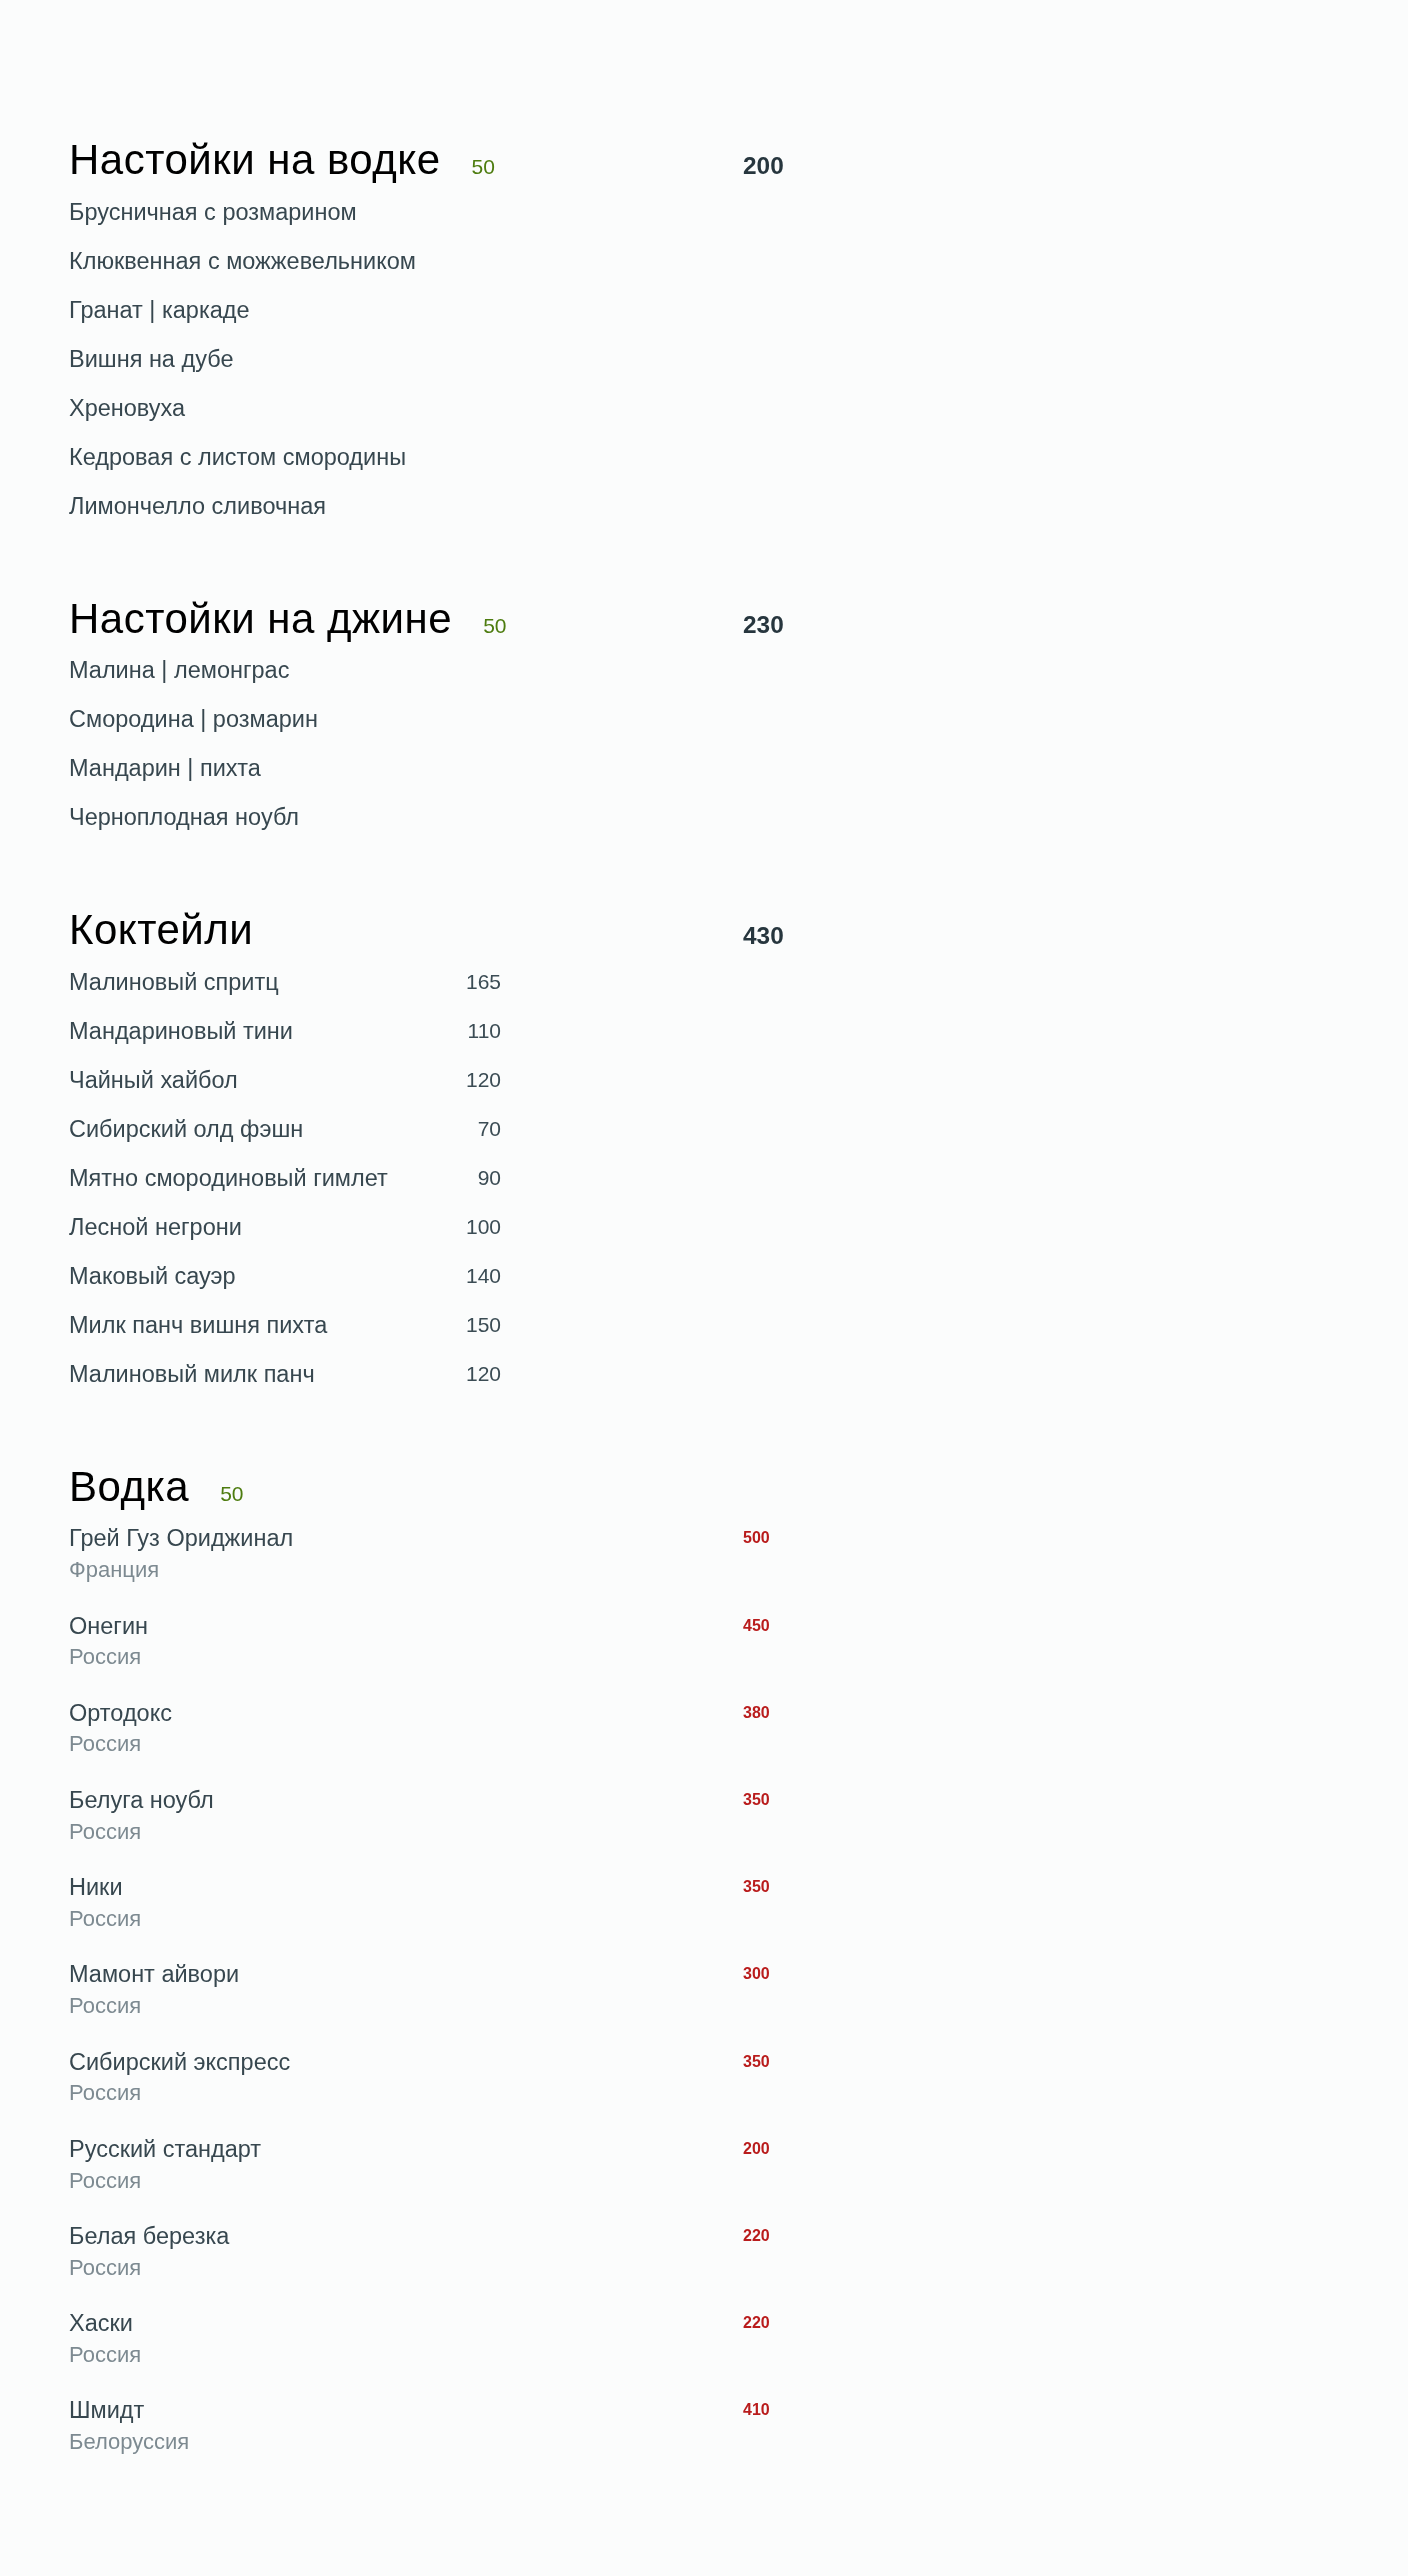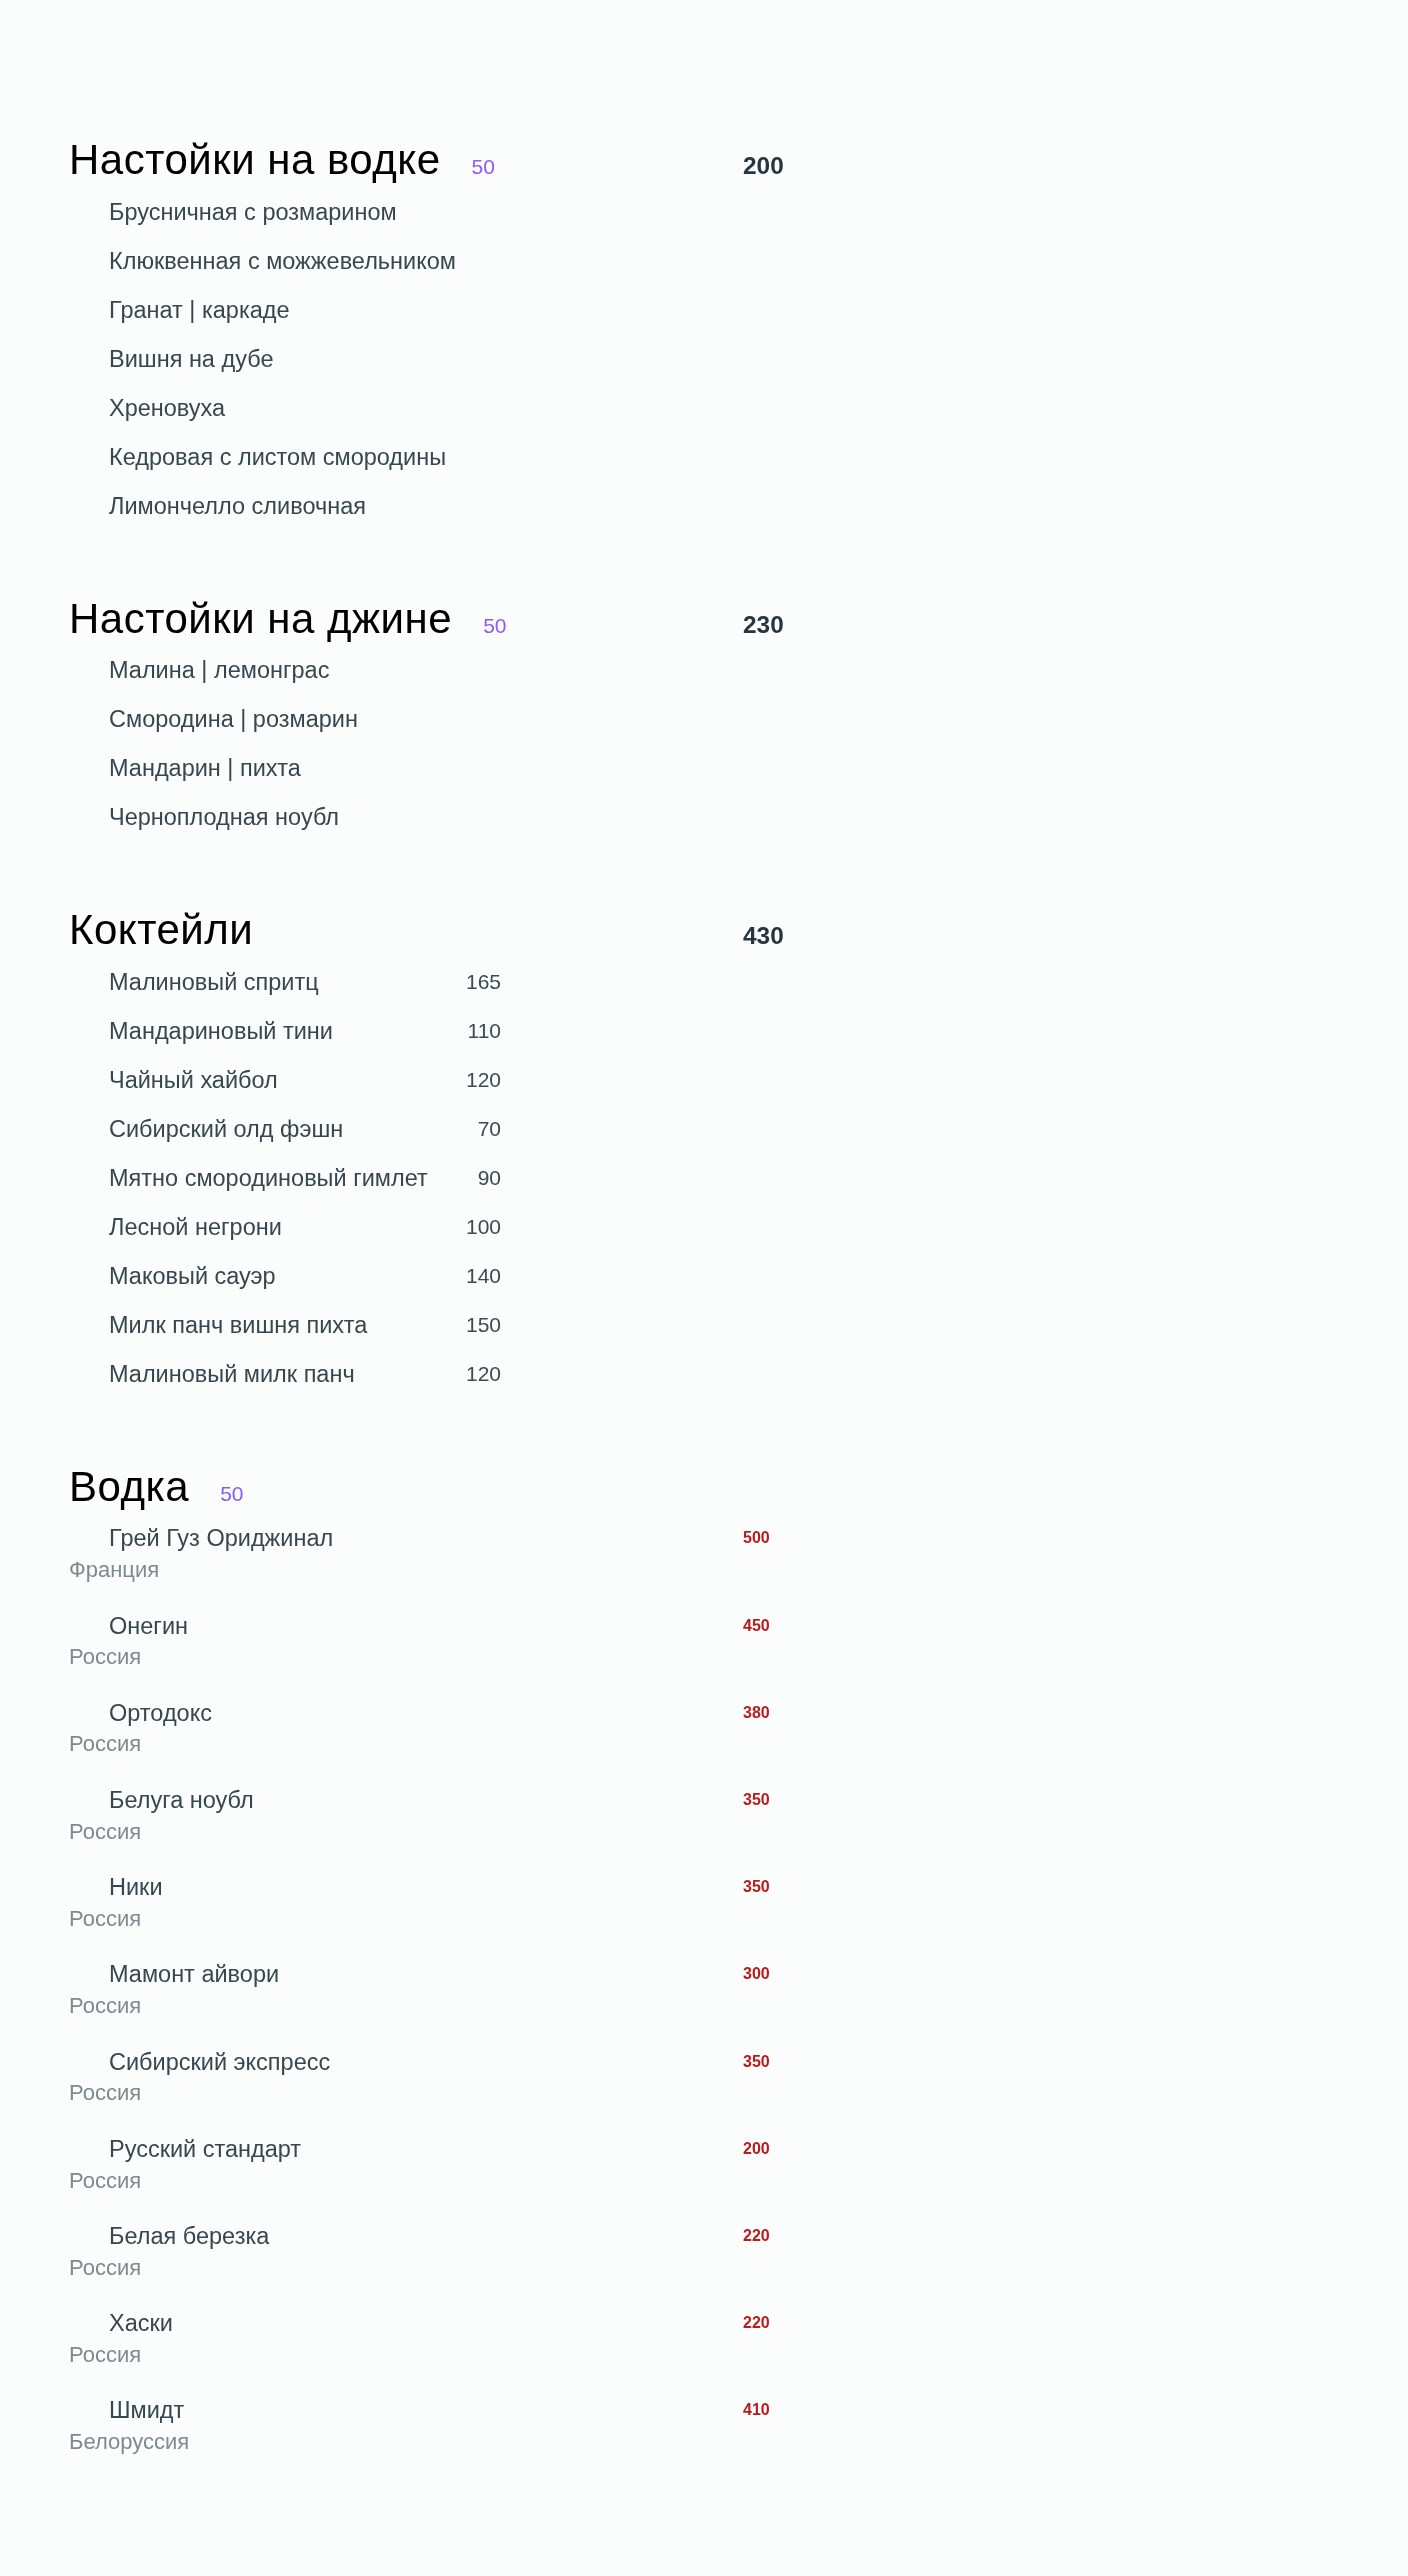--- a/index.html
+++ b/index.html
@@ -24,35 +24,35 @@
     line-height: 51px;
     height: 51px;
   }
   .section-title {
     font-size: 42px;
     font-weight: 400;
     letter-spacing: 0.5px;
     color: #000000;
     white-space: nowrap;
   }
-  .section-volume { font-size: 21px; color: #8b5cf6; text-align: center; }
+  .section-volume { font-size: 21px; color: #4d7c0f; text-align: center; }
   .section-price {
     position: absolute;
     left: 674px;
     bottom: 6.3px;
     font-size: 24.4px;
     font-weight: 600;
     line-height: 24.4px;
     color: #27363e;
   }
 
   .items { list-style: none; margin-top: 3.6px; }
   .item { position: relative; }
   .item-row { position: relative; line-height: 46px; }
-  .item-name { font-size: 23.5px; color: #37474f; white-space: nowrap; margin-left: 40px; }
+  .item-name { font-size: 23.5px; color: #37474f; white-space: nowrap; }
   .item-volume {
     position: absolute;
     left: 297px;
     top: 0;
     width: 135px;
     text-align: right;
     font-size: 21px;
     line-height: 46px;
     color: #3b4c54;
   }

